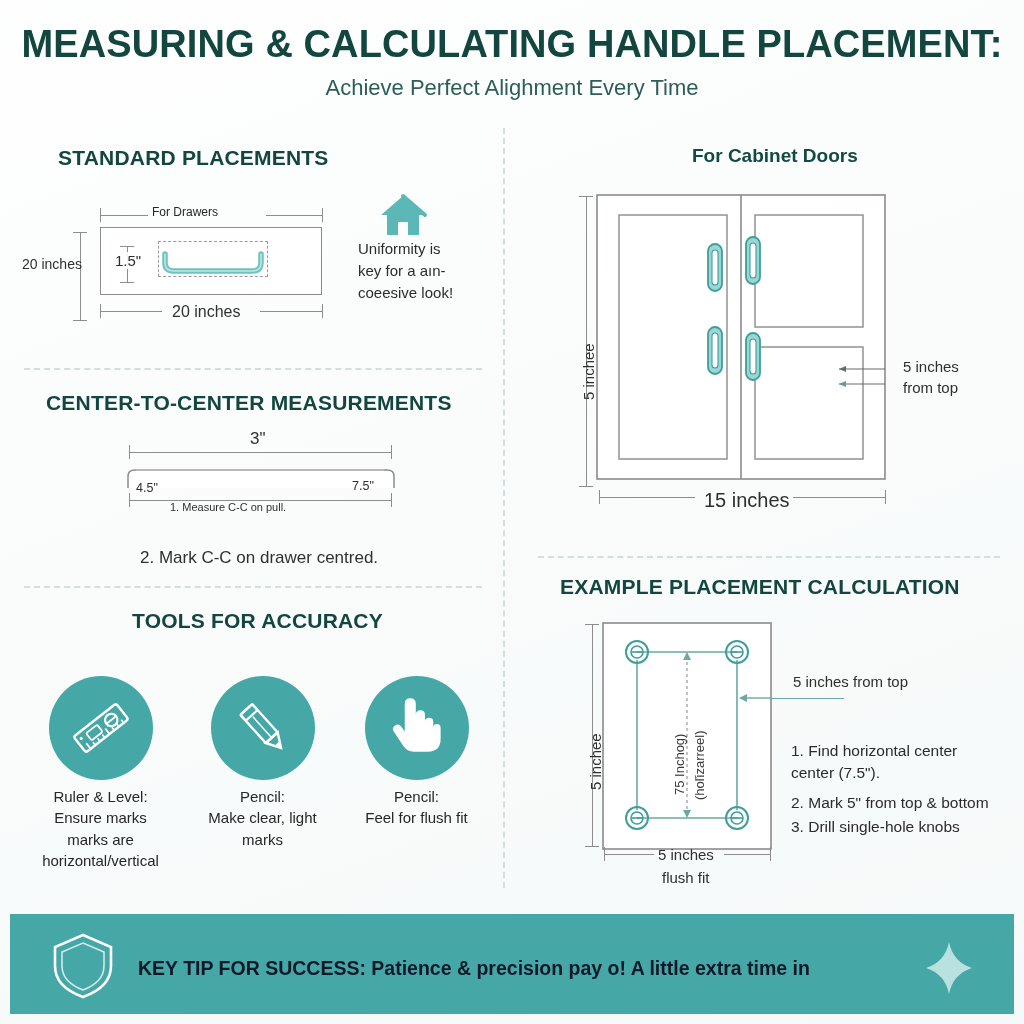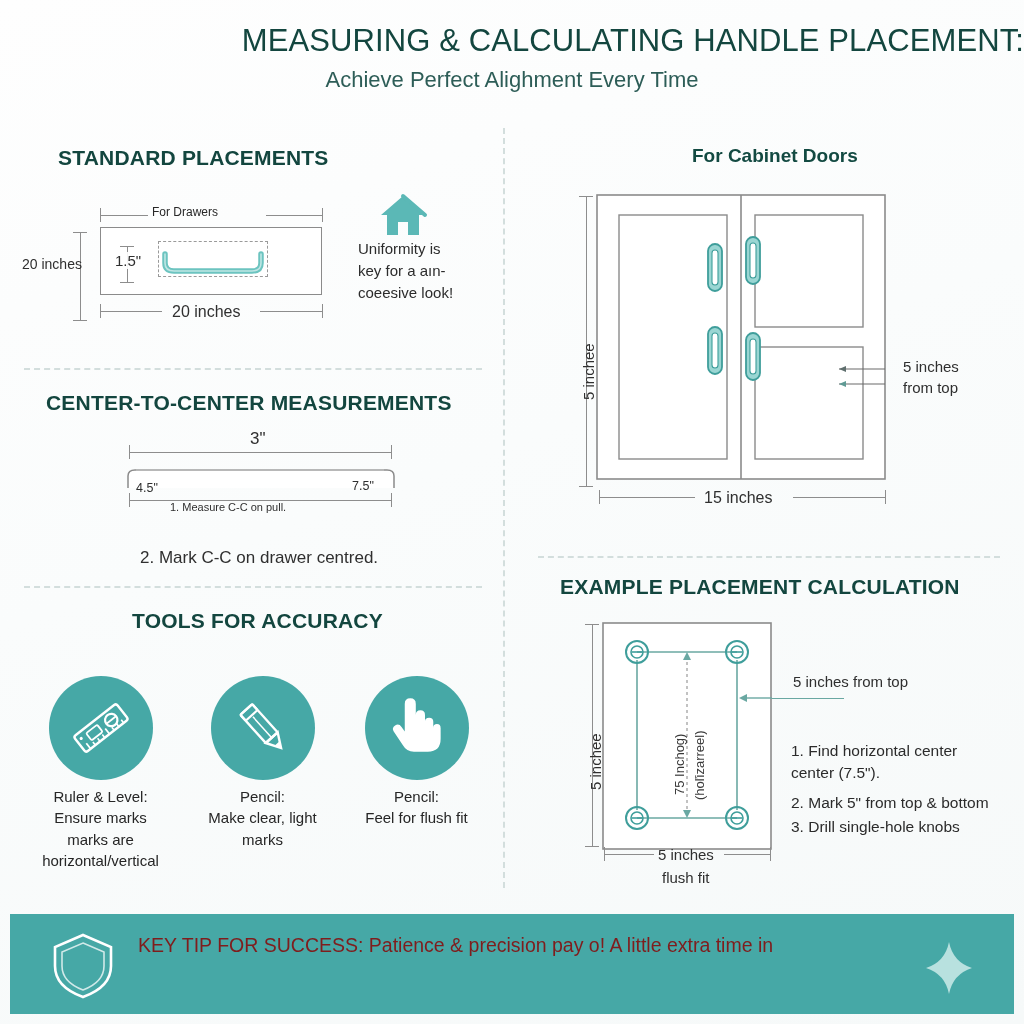--- a/index.html
+++ b/index.html
@@ -11,22 +11,22 @@
   }
   #page {
     position: relative;
     width: 1024px; height: 1024px;
     background: linear-gradient(160deg,#fefefe 0%,#fafcfc 45%,#f6f9f9 100%);
   }
 
   
   .header { position:absolute; top:24px; left:0; width:1024px; text-align:center; }
   .title {
-    font-size: 31px; font-weight: 400; letter-spacing: .1px;
-    color:#13463f; line-height:1.1;text-align:right;
+    font-size: 38px; font-weight: 700; letter-spacing: .1px;
+    color:#13463f; line-height:1.1;
   }
   .subtitle {
     margin-top:9px; font-size:22px; color:#2d5d57; font-weight:400;
   }
 
   
   .vdiv {
     position:absolute; left:503px; top:128px; width:0; height:760px;
     border-left: 2px dashed #d3dedd;
   }
@@ -79,22 +79,22 @@
     transform-origin: 0 0; transform: rotate(-90deg); white-space:nowrap;
   }
   .vlabel.small { font-size:13px; color:#3a3a3a; }
 
   
   .footer {
     position:absolute; left:10px; top:914px; width:1004px; height:100px;
     background:#46a8a6; display:flex; align-items:center;
   }
   .footer-text {
-    position:absolute; left:128px; top:17px; width:740px;
-    color:#7f1d1d; font-size:19.5px; font-weight:400; line-height:1.45;
+    position:absolute; left:128px; top:40px; width:740px;
+    color:#0f172a; font-size:19.5px; font-weight:700; line-height:1.45;
   }
   .shield { position:absolute; left:40px; top:18px; }
   .sparkle { position:absolute; right:42px; top:28px; }
 </style>
 </head>
 <body>
 
 <div id="page">
 
   <div class="header">
@@ -275,21 +275,21 @@
 
   <div class="vline" style="left:586px; top:196px; height:290px;"></div>
   <div class="tickh" style="left:579px; top:196px; width:14px;"></div>
   <div class="tickh" style="left:579px; top:486px; width:14px;"></div>
   <div class="vlabel" style="left:580px; top:400px;">5 inchee</div>
 
   <div class="hline" style="left:599px; top:497px; width:96px;"></div>
   <div class="hline" style="left:793px; top:497px; width:92px;"></div>
   <div class="tickv" style="left:599px; top:490px; height:14px;"></div>
   <div class="tickv" style="left:885px; top:490px; height:14px;"></div>
-  <div class="dimtxt" style="left:704px; top:489px; font-size:16px;">15 inches</div>
+  <div class="dimtxt" style="left:704px; top:489px; font-size:20px;">15 inches</div>
 
   <div class="dimtxt" style="left:903px; top:358px; font-size:15px;">5 inches</div>
   <div class="dimtxt" style="left:903px; top:379px; font-size:15px;">from top</div>
 
   <div class="sec-head" style="left:560px; top:575px;">EXAMPLE PLACEMENT CALCULATION</div>
 
   <div class="svgwrap" style="left:602px; top:622px;">
     <svg width="170" height="228" viewBox="0 0 170 228">
       <rect x="1" y="1" width="168" height="226" fill="#ffffff" stroke="#8b8b8b" stroke-width="1.6"></rect>
 

